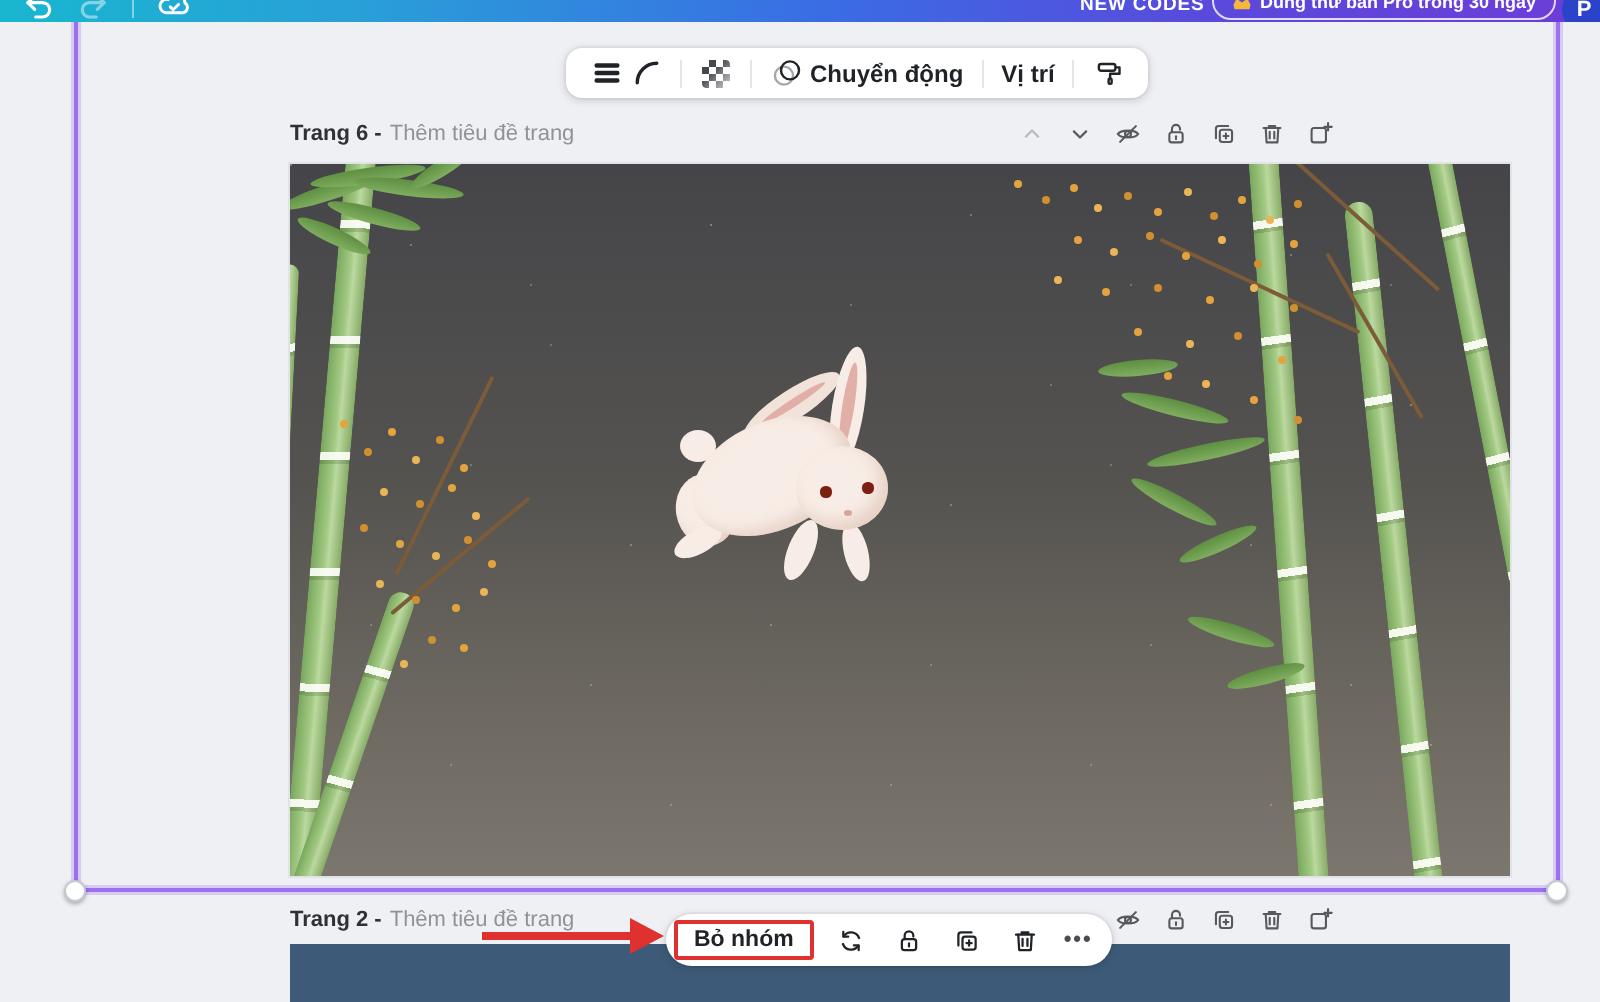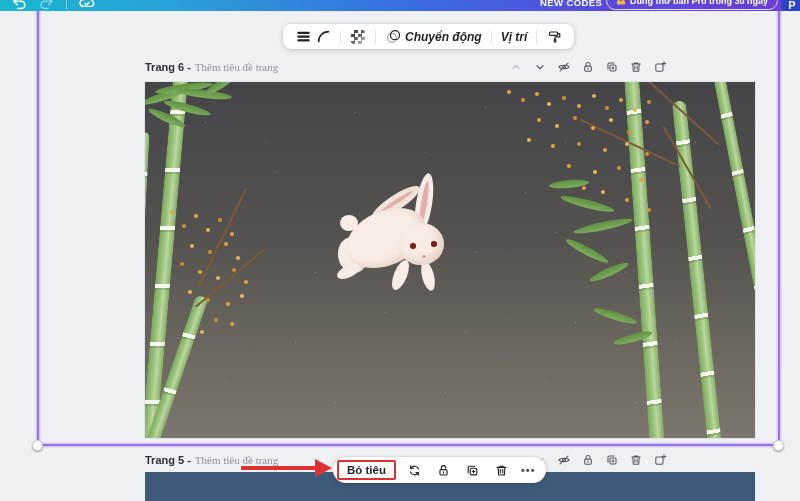--- a/index.html
+++ b/index.html
@@ -26,29 +26,29 @@
     box-shadow:0 0 0 1.5px rgba(155,111,240,.28);z-index:5;}
   .handle{position:absolute;width:11px;height:11px;background:#fff;border:1px solid #c5c9d0;border-radius:50%;
     box-shadow:0 1px 2px rgba(0,0,0,.3);z-index:6;}
 
   
   .pill{position:absolute;background:#fff;border-radius:8px;box-shadow:0 1px 5px rgba(14,19,24,.18),0 0 0 1px rgba(0,0,0,.03);
     display:flex;align-items:center;z-index:20;}
   .pill .sep{width:1px;height:14px;background:#e3e5e8;margin:0 7px;}
   .tool-ic{width:20px;height:20px;display:flex;align-items:center;justify-content:center;color:#202327;}
   .tool-ic svg{width:15px;height:15px;}
-  .tool-label{font-size:12px;font-weight:600;color:#1f2226;white-space:nowrap;padding:0 2px;font-style:italic;}
+  .tool-label{font-size:12px;font-weight:600;color:#1f2226;white-space:nowrap;padding:0 2px;}
   .checker{width:14px;height:14px;border-radius:2px;
     background:conic-gradient(#45484d 0 25%,transparent 0 50%,#45484d 0 75%,transparent 0) 0 0/7px 7px;
     -webkit-mask:linear-gradient(135deg,#000 35%,rgba(0,0,0,.25));mask:linear-gradient(135deg,#000 35%,rgba(0,0,0,.25));}
 
   
   .page-row{position:absolute;left:145px;width:610px;height:16px;display:flex;align-items:center;z-index:8;}
   .pg-title{font-size:11px;font-weight:bold;color:#2e3135;white-space:pre;}
-  .pg-sub{font-size:11px;color:#8f9297;margin-left:4px;white-space:nowrap;font-family:Liberation Serif, serif;}
+  .pg-sub{font-size:11px;color:#8f9297;margin-left:4px;white-space:nowrap;}
   .row-icons{position:absolute;display:flex;align-items:center;gap:9px;z-index:8;}
   .icon-btn{width:15px;height:15px;display:flex;align-items:center;justify-content:center;color:#56595e;}
   .icon-btn svg{width:14px;height:14px;}
   .icon-btn.dis{color:#b9bcc1;}
 
   
   .canvas1{position:absolute;left:145px;top:82px;width:610px;height:356px;overflow:hidden;z-index:4;
     background:linear-gradient(180deg,#454549 0%,#555350 45%,#6e6a62 78%,#7b776e 100%);
     box-shadow:0 0 0 1px rgba(0,0,0,.05);}
   .stars{position:absolute;left:0;top:0;width:1px;height:1px;border-radius:50%;background:rgba(255,255,255,.4);
@@ -277,21 +277,21 @@
       <div class="rb" style="left:56px;top:74px;width:13px;height:32px;transform:rotate(22deg)"></div>
       <div class="rb" style="left:84px;top:76px;width:12px;height:30px;transform:rotate(-14deg)"></div>
       <div class="rb rb-shade" style="left:60px;top:38px;width:46px;height:42px"></div>
       <div style="position:absolute;left:72px;top:58px;width:5.5px;height:5.5px;border-radius:50%;background:#7e1f14"></div>
       <div style="position:absolute;left:93px;top:56px;width:5.5px;height:5.5px;border-radius:50%;background:#7e1f14"></div>
       <div style="position:absolute;left:84px;top:70px;width:4px;height:3px;border-radius:50%;background:#d9a39b"></div>
     </div>
   </div>
 
   <div class="page-row" style="top:452px">
-    <span class="pg-title">Trang 5 -</span>
+    <span class="pg-title">Trang 2 -</span>
     <span class="pg-sub">Thêm tiêu đề trang</span>
   </div>
   <div class="row-icons" style="left:508px;top:452px">
     <span class="icon-btn">
         <svg viewBox="0 0 16 16" fill="none" stroke="currentColor" stroke-width="1.3" stroke-linecap="round" stroke-linejoin="round">
           <path d="M4.5 9.5 8 6l3.5 3.5"></path>
         </svg>
       </span>
     <span class="icon-btn dis">
         <svg viewBox="0 0 16 16" fill="none" stroke="currentColor" stroke-width="1.3" stroke-linecap="round" stroke-linejoin="round">
@@ -331,21 +331,21 @@
           <rect x="3.2" y="4.6" width="8.2" height="8.2" rx="1.4"></rect>
           <path d="M12.6 1.8v4.2M10.5 3.9h4.2"></path>
         </svg>
       </span>
   </div>
 
   <div class="arrow-line"></div>
   <div class="arrow-head"></div>
 
   <div class="pill group-pill">
-    <span class="ungroup">Bỏ tiêu</span>
+    <span class="ungroup">Bỏ nhóm</span>
     <span class="tool-ic">
       <svg viewBox="0 0 16 16" fill="none" stroke="currentColor" stroke-width="1.2" stroke-linecap="round" stroke-linejoin="round">
           <path d="M12.3 6.4A4.6 4.6 0 0 0 4.1 5.5"></path>
           <path d="M3.7 9.6a4.6 4.6 0 0 0 8.2.9"></path>
           <path d="M3.9 3.1v2.6h2.6M12.1 12.9v-2.6H9.5"></path>
         </svg>
     </span>
     <span class="tool-ic">
       <svg viewBox="0 0 16 16" fill="none" stroke="currentColor" stroke-width="1.2" stroke-linecap="round" stroke-linejoin="round">
           <rect x="4.2" y="7" width="7.6" height="5.8" rx="1.4"></rect>

